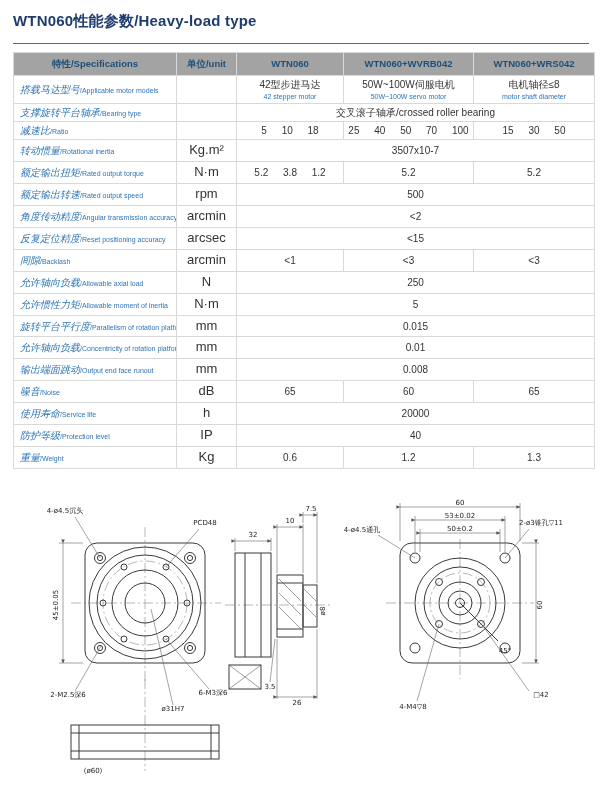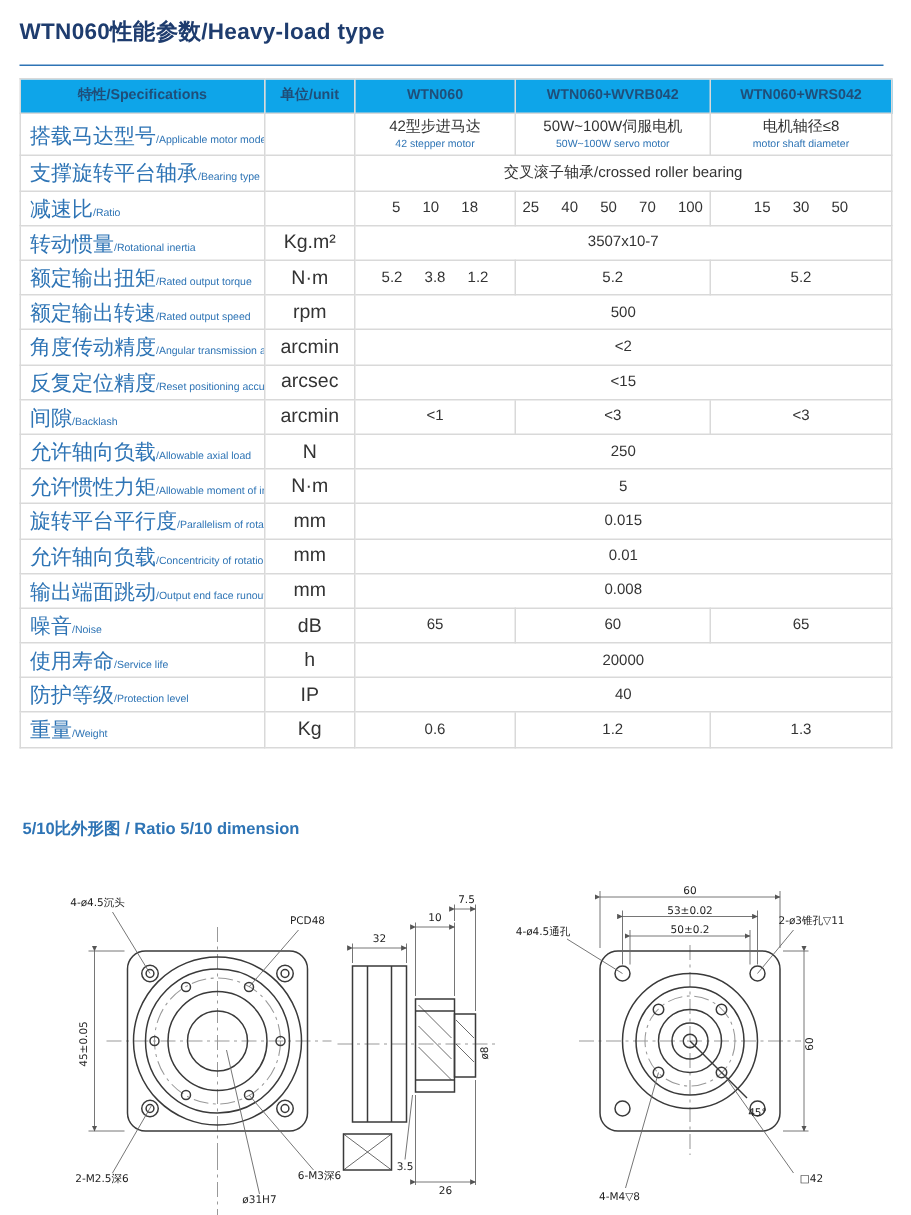--- a/index.html
+++ b/index.html
@@ -3,23 +3,23 @@
 <meta charset="utf-8">
 <style>
   html,body{margin:0;padding:0;background:#fff;}
   body{width:607px;height:810px;font-family:"Liberation Sans",sans-serif;color:#333;overflow:hidden;}
   .page{box-sizing:border-box;width:602px;height:810px;padding:12px 13px 8px;}
   h1.title{margin:0 0 12px;font-size:15px;font-weight:bold;color:#1e3c6e;letter-spacing:.2px;}
   .subtitle{font-size:10.5px;color:#2e74b5;margin:0 0 5px;}
   .rule{border:none;border-top:1.5px solid #2e74b5;margin:0 0 8px;}
   table.spec{border-collapse:collapse;width:581px;table-layout:fixed;font-size:10px;}
   .spec th,.spec td{border:1px solid #d9d9d9;text-align:center;vertical-align:middle;padding:2px 3px;line-height:1.3;}
-  .spec thead th{background:#0ea5e9;color:#1f4e79;font-weight:bold;font-size:9.5px;padding:5px 2px;}
+  .spec thead th{background:#a3a3a3;color:#1f4e79;font-weight:bold;font-size:9.5px;padding:5px 2px;}
   td.feature{text-align:left;padding-left:6px;color:#2e74b5;white-space:nowrap;overflow:hidden;}
-  .feature .cn{font-size:14px;}
+  .feature .cn{font-size:10px;font-style:italic;}
   .feature .en{font-size:7px;}
   td.unit{font-size:13px;color:#333;}
   td.val{font-size:10px;color:#333;}
   td.val .sub{font-size:7px;color:#2e74b5;margin-top:1px;}
   td.spread{word-spacing:12px;}
   h2.section{margin:46px 0 0 2px;font-size:11px;font-weight:bold;color:#2e74b5;}
   svg.drawing{display:block;margin-top:14px;}
   .drawing .cl{stroke:#999;stroke-width:.7;stroke-dasharray:10 3 2 3;fill:none;}
   .drawing .dims line{stroke:#666;stroke-width:.6;}
   .drawing .dims{fill:none;}
@@ -158,21 +158,20 @@
         <tr>
           <td class="feature"><span class="cn">重量</span><span class="en">/Weight</span></td>
           <td class="unit">Kg</td>
           <td class="val" colspan="1">0.6</td>
           <td class="val" colspan="1">1.2</td>
           <td class="val" colspan="1">1.3</td>
         </tr>
       </tbody>
   </table>
 
-  <h2 class="section">5/10比外形图 / Ratio 5/10 dimension</h2>
 
   <svg class="drawing" width="581" height="295" viewBox="0 0 581 295">
     <defs>
       <marker id="arr" markerWidth="7" markerHeight="6" refX="6" refY="3" orient="auto">
         <path d="M0,0 L6.5,3 L0,6 z" fill="#555"></path>
       </marker>
     </defs>
 
     <g stroke="#3a3a3a" fill="none" stroke-width="1">
       <line class="cl" x1="58" y1="120" x2="208" y2="120"></line>

